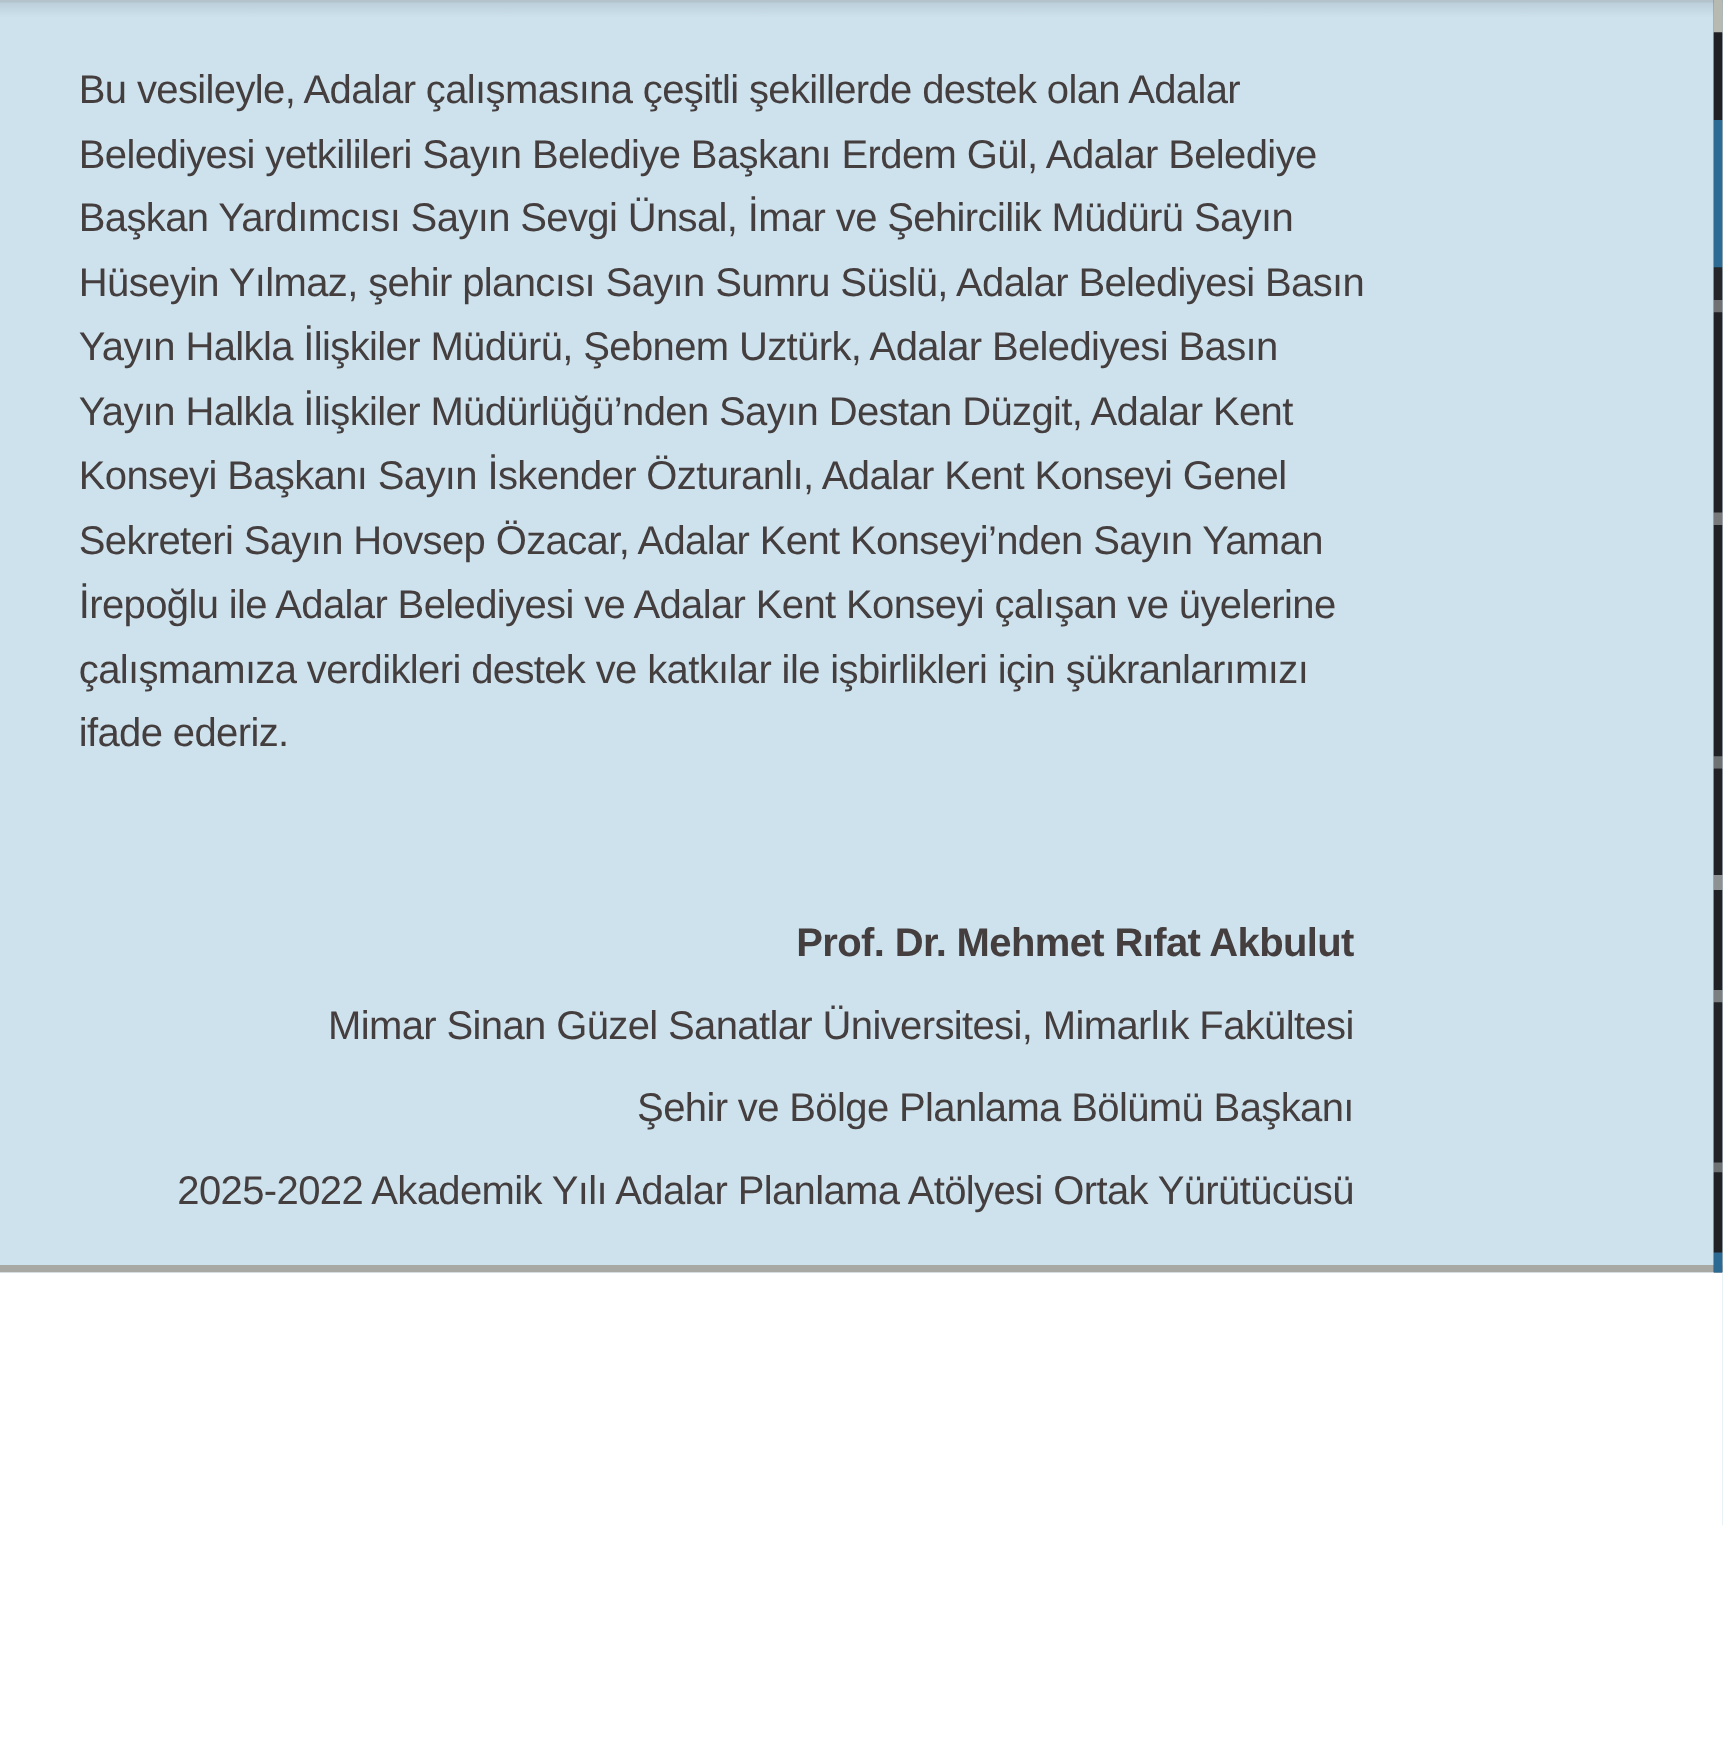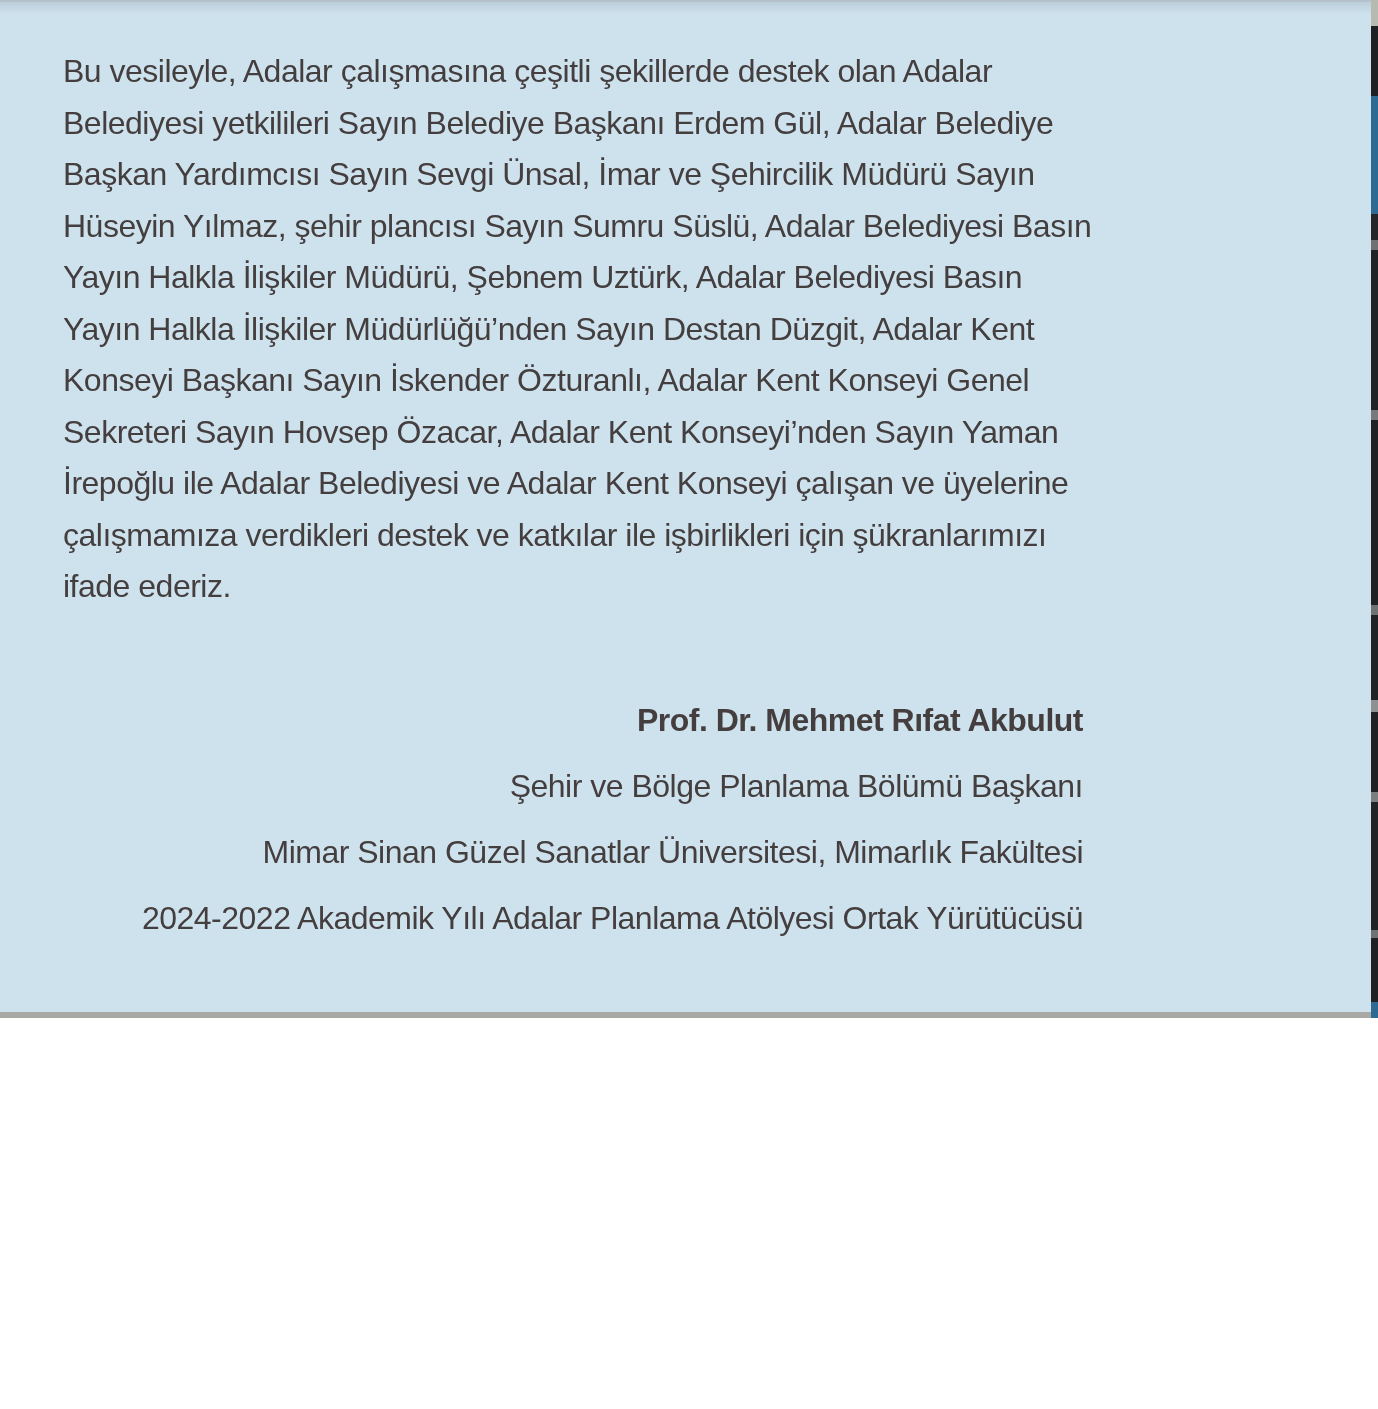--- a/index.html
+++ b/index.html
@@ -30,21 +30,21 @@
     top: 46px;
     font-size: 32px;
     line-height: 51.5px;
     letter-spacing: -0.5px;
     white-space: pre;
     color: #443e3f;
   }
   .signature {
     position: absolute;
     right: 295px;
-    top: 687px;
+    top: 721px;
     text-align: right;
     font-size: 32px;
     line-height: 66px;
     letter-spacing: -0.5px;
     white-space: nowrap;
     color: #443e3f;
   }
   .sig-name { font-weight: 700; }
   .bottom-bar {
     position: absolute;
@@ -79,23 +79,23 @@
 Yayın Halkla İlişkiler Müdürü, Şebnem Uztürk, Adalar Belediyesi Basın
 Yayın Halkla İlişkiler Müdürlüğü’nden Sayın Destan Düzgit, Adalar Kent
 Konseyi Başkanı Sayın İskender Özturanlı, Adalar Kent Konseyi Genel
 Sekreteri Sayın Hovsep Özacar, Adalar Kent Konseyi’nden Sayın Yaman
 İrepoğlu ile Adalar Belediyesi ve Adalar Kent Konseyi çalışan ve üyelerine
 çalışmamıza verdikleri destek ve katkılar ile işbirlikleri için şükranlarımızı
 ifade ederiz.</div>
 
   <div class="signature">
     <div class="sig-name">Prof. Dr. Mehmet Rıfat Akbulut</div>
+    <div class="sig-line">Mimar Sinan Güzel Sanatlar Üniversitesi, Mimarlık Fakültesi</div>
     <div class="sig-line">Şehir ve Bölge Planlama Bölümü Başkanı</div>
-    <div class="sig-line">Mimar Sinan Güzel Sanatlar Üniversitesi, Mimarlık Fakültesi</div>
-    <div class="sig-line">2024-2022 Akademik Yılı Adalar Planlama Atölyesi Ortak Yürütücüsü</div>
+    <div class="sig-line">2025-2022 Akademik Yılı Adalar Planlama Atölyesi Ortak Yürütücüsü</div>
   </div>
 
   <div class="bottom-bar"></div>
   <div class="right-strip" style="background: rgb(32, 34, 37);">
       <div class="strip-seg" style="top: 0px; height: 26px; background: rgb(183, 186, 177);"></div>
       <div class="strip-seg" style="top: 26px; height: 70px; background: rgb(30, 32, 35);"></div>
       <div class="strip-seg" style="top: 96px; height: 118px; background: rgb(46, 107, 148);"></div>
       <div class="strip-seg" style="top: 214px; height: 26px; background: rgb(36, 38, 42);"></div>
       <div class="strip-seg" style="top: 240px; height: 10px; background: rgb(111, 113, 115);"></div>
       <div class="strip-seg" style="top: 250px; height: 160px; background: rgb(32, 34, 37);"></div>

